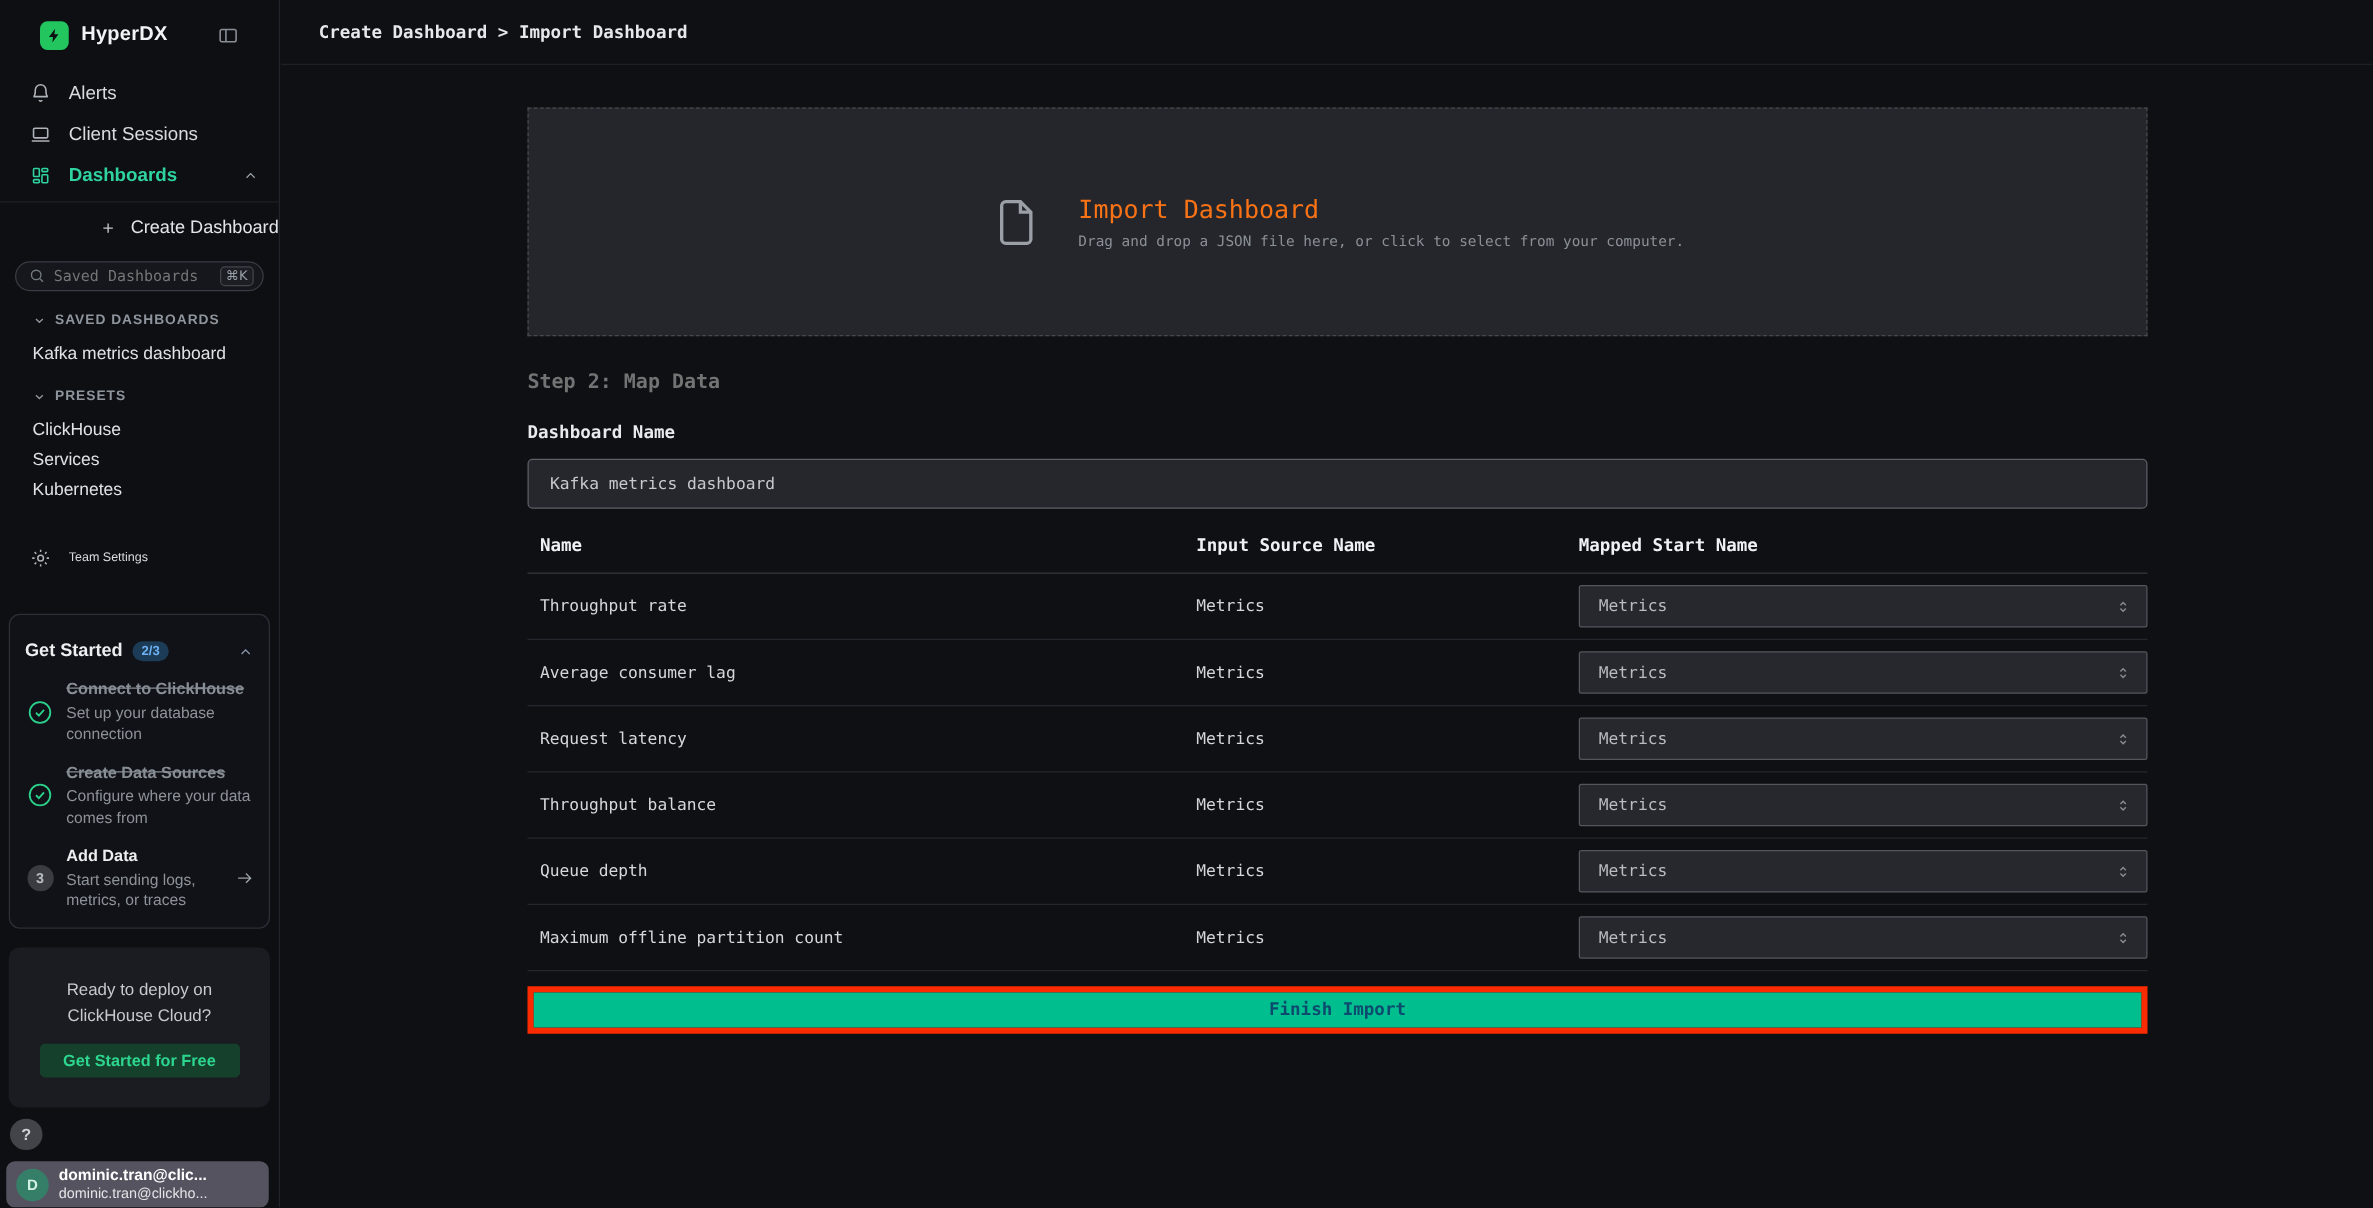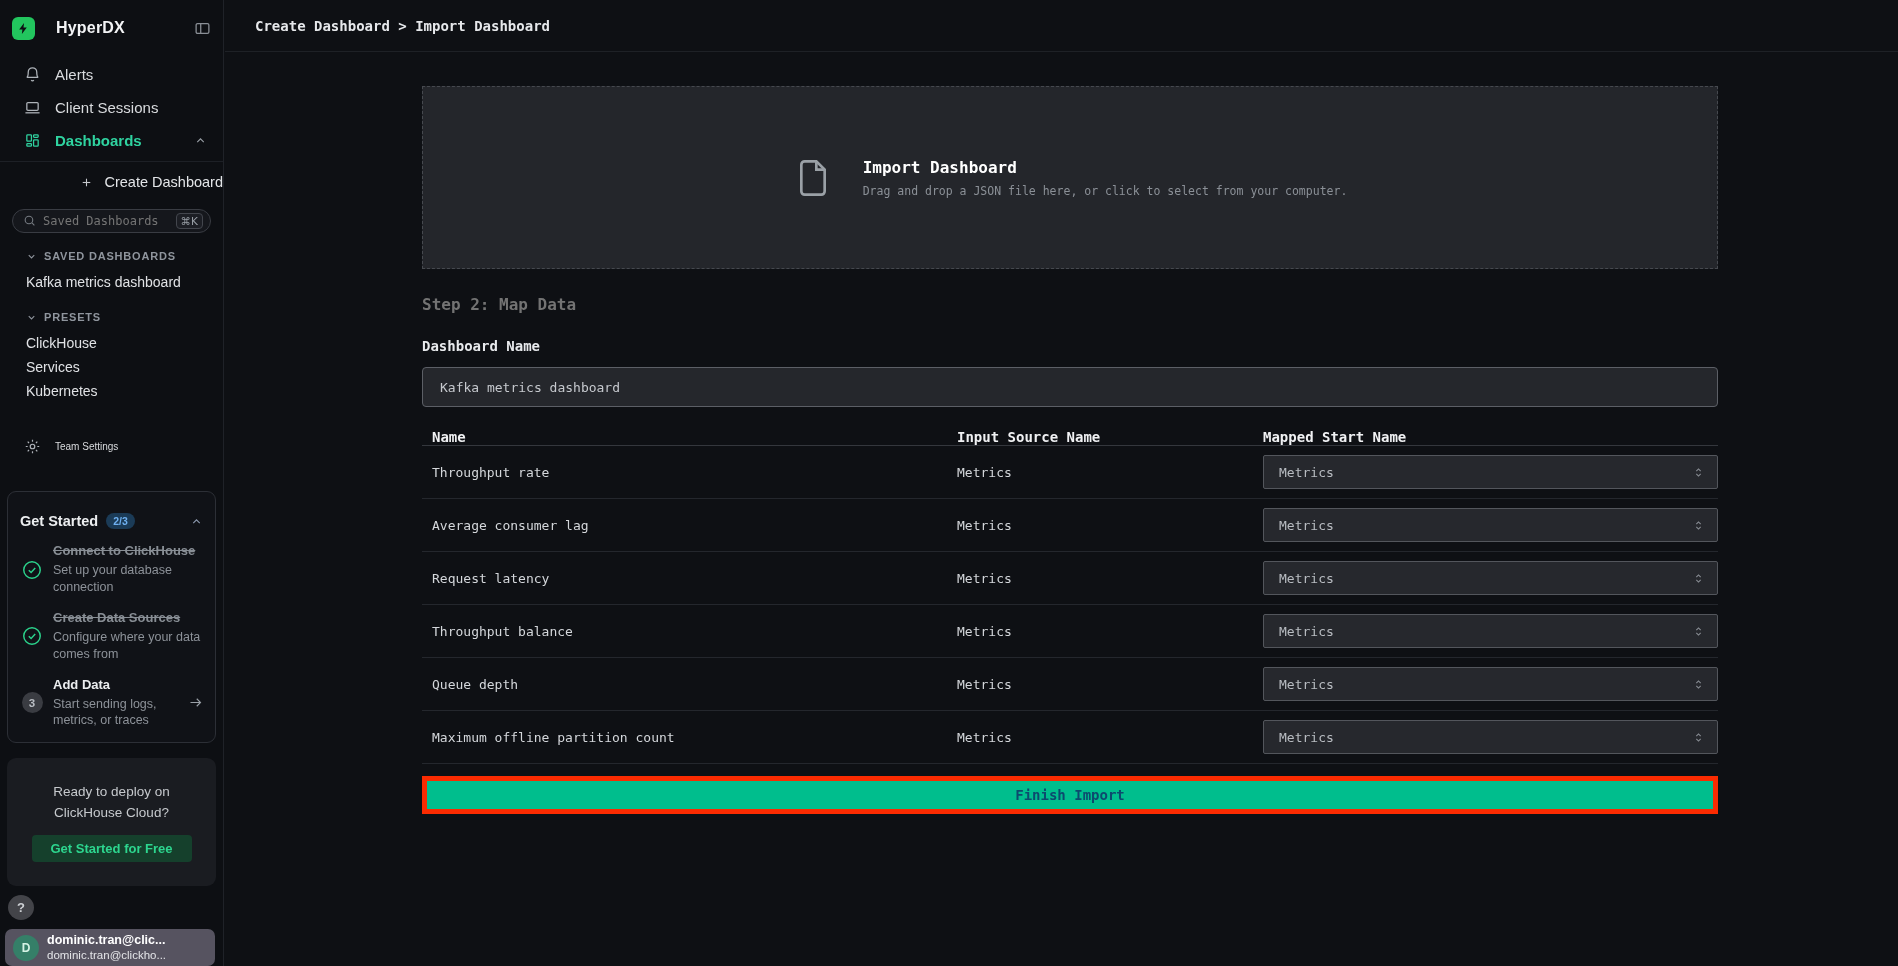--- a/index.html
+++ b/index.html
@@ -13,21 +13,21 @@
   }
   svg { display:block; }
 
   
   .sidebar {
     position:absolute; left:0; top:0; width:224px; height:966px;
     background:#0d0f13; border-right:1px solid #1f2228;
     font-family:"Liberation Sans","DejaVu Sans",sans-serif;
     display:flex; flex-direction:column;
   }
-  .brand-row { height:58px; display:flex; align-items:center; padding:0 12px;gap:11px; }
+  .brand-row { height:58px; display:flex; align-items:center; padding:0 32px; }
   .logo-badge {
     width:23px; height:23px; border-radius:6px; background:#22c55e;
     display:flex; align-items:center; justify-content:center; flex:0 0 auto;
   }
   .brand-name { font-size:16px; font-weight:bold; color:#f2f3f5; margin-left:10px; letter-spacing:.2px; }
   .panel-toggle { margin-left:auto; color:#8a8f96; cursor:pointer; }
 
   .nav-item {
     height:34px; display:flex; align-items:center; padding:0 16px 0 24px;
     font-size:15px; color:#d9dbde; cursor:pointer; gap:14px;
@@ -133,35 +133,35 @@
   .topbar { height:52px; border-bottom:1px solid #1e2126; display:flex; align-items:center; padding-left:30px; }
   .breadcrumb { font-size:14px; font-weight:bold; color:#e6e8eb; }
 
   .content { width:1296px; margin:34px 0 0 197px; }
 
   .dropzone {
     height:183px; background:#24262b; border:1px dashed #46494f;
     display:flex; align-items:center; justify-content:center; gap:30px; cursor:pointer;
   }
   .dz-icon { color:#9aa0a6; }
-  .dz-title { font-size:16px; color:#ffffff;font-weight:bold; }
+  .dz-title { font-size:20px; color:#f97316; }
   .dz-sub { font-size:11.5px; color:#8b9097; margin-top:7px; }
 
   .step-label { margin-top:26px; font-size:16px; font-weight:bold; color:#737373; }
   .field-label { margin-top:24px; font-size:14px; font-weight:bold; color:#e8eaed; }
   .name-input {
     margin-top:13px; width:100%; height:40px; background:#25272c; border:1px solid #5c5f66;
     border-radius:4px; color:#c6c9ce; font-size:13px; font-family:"DejaVu Sans Mono",monospace;
     padding:0 17px; outline:none; display:block;
   }
 
   .map-table { margin-top:22px; }
   .thead {
     display:grid; grid-template-columns:535px 306px 1fr; align-items:end;
-    border-bottom:1px solid #34373d;
+    padding-bottom:13px; border-bottom:1px solid #34373d;
   }
   .th { font-size:14px; font-weight:bold; color:#f0f1f3; }
   .th.first { padding-left:10px; }
   .trow {
     display:grid; grid-template-columns:535px 306px 1fr; align-items:center;
     height:53px; border-bottom:1px solid #24272d;
   }
   .td { font-size:13px; color:#d4d7db; }
   .td.first { padding-left:10px; }
   .sel {

